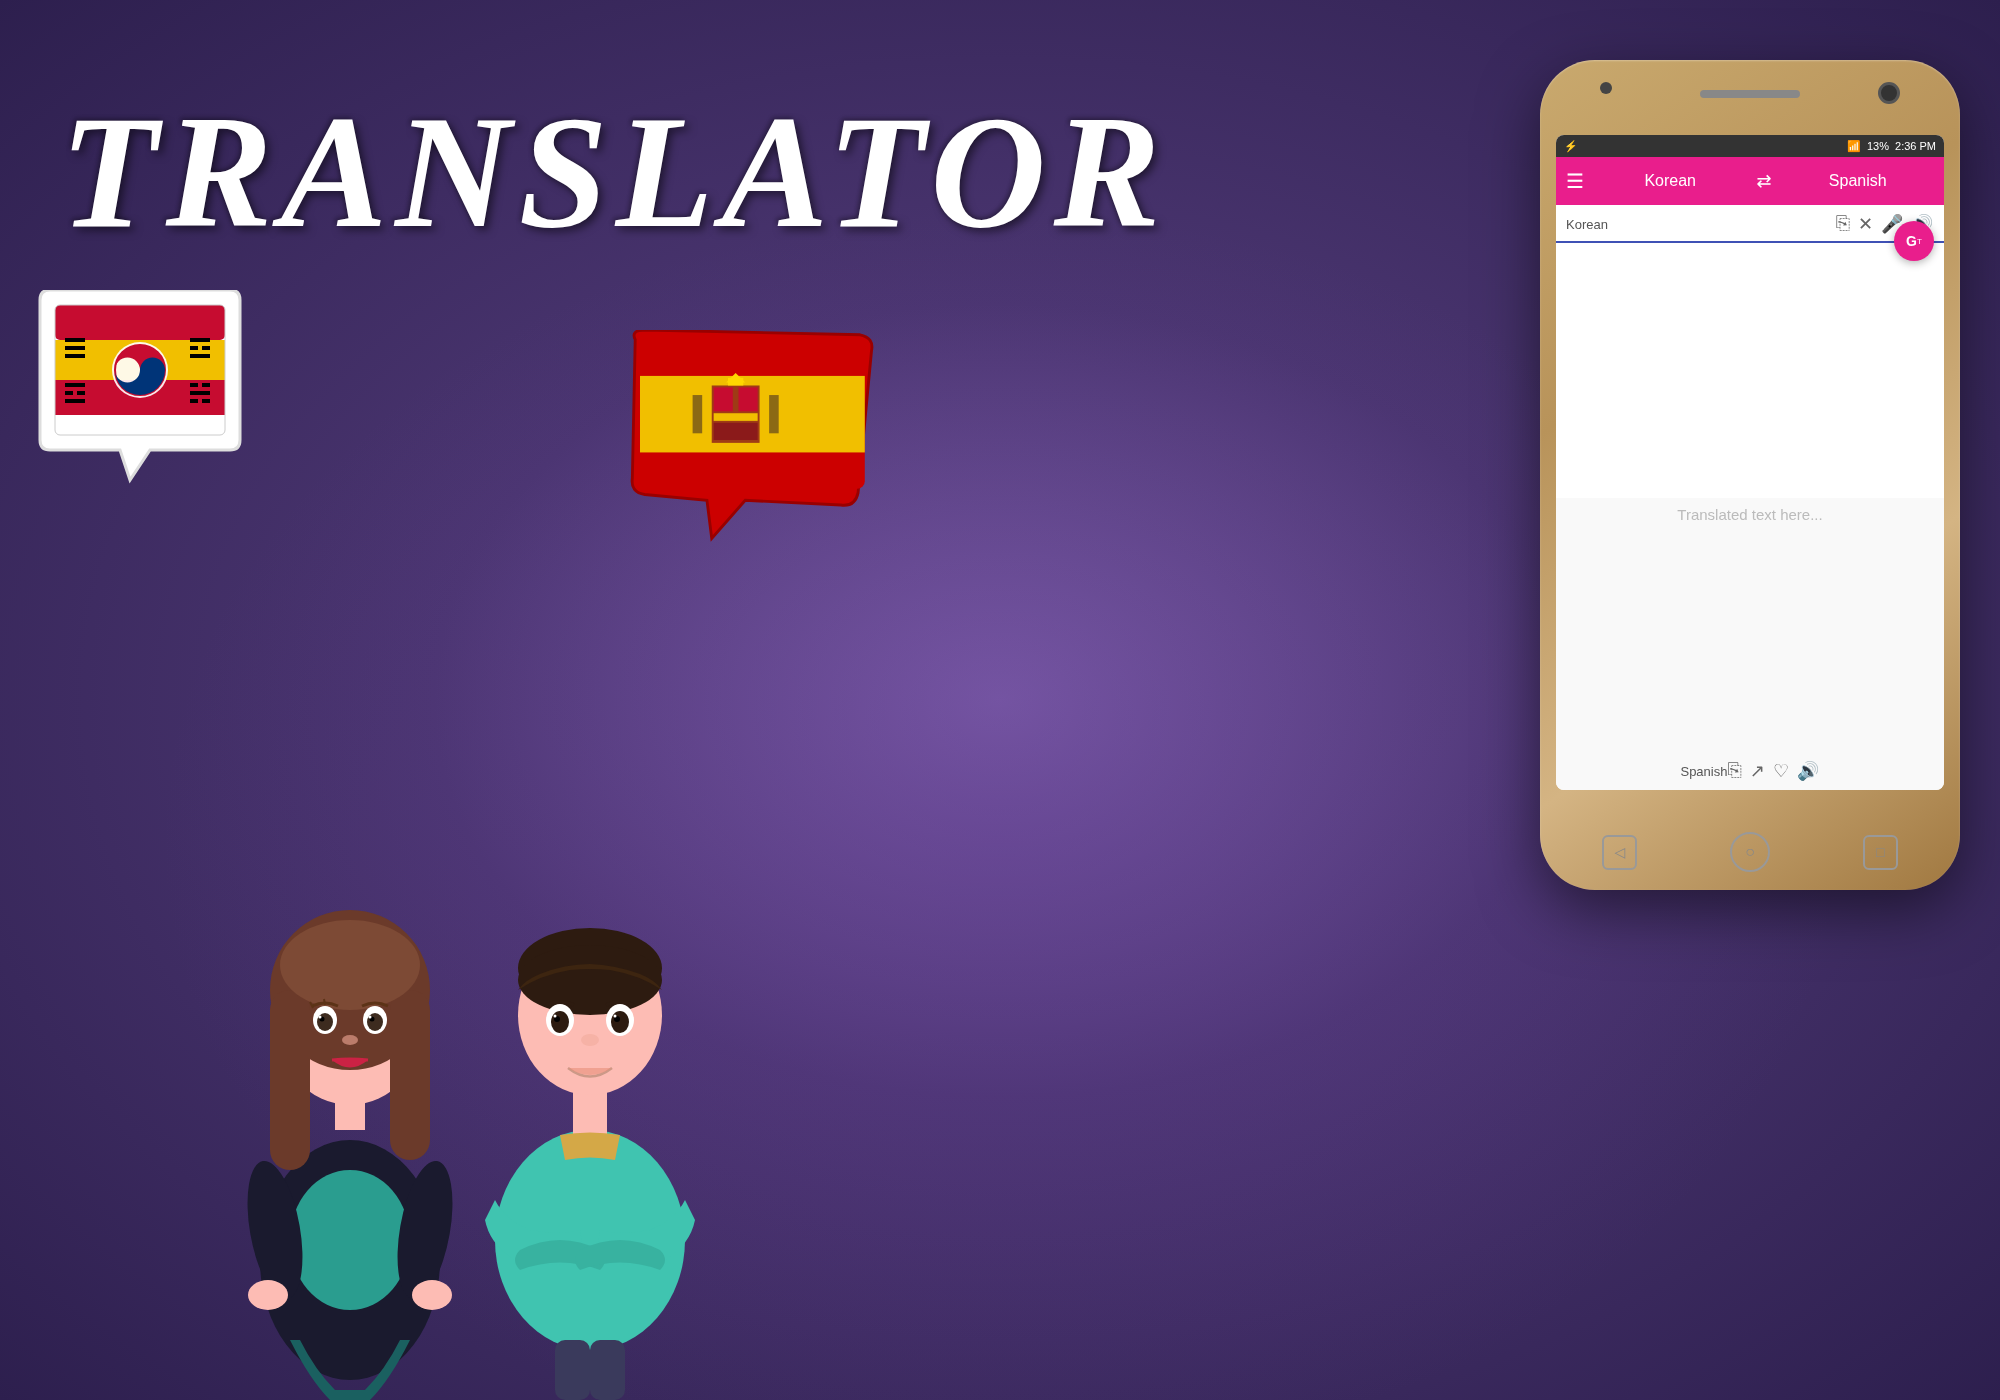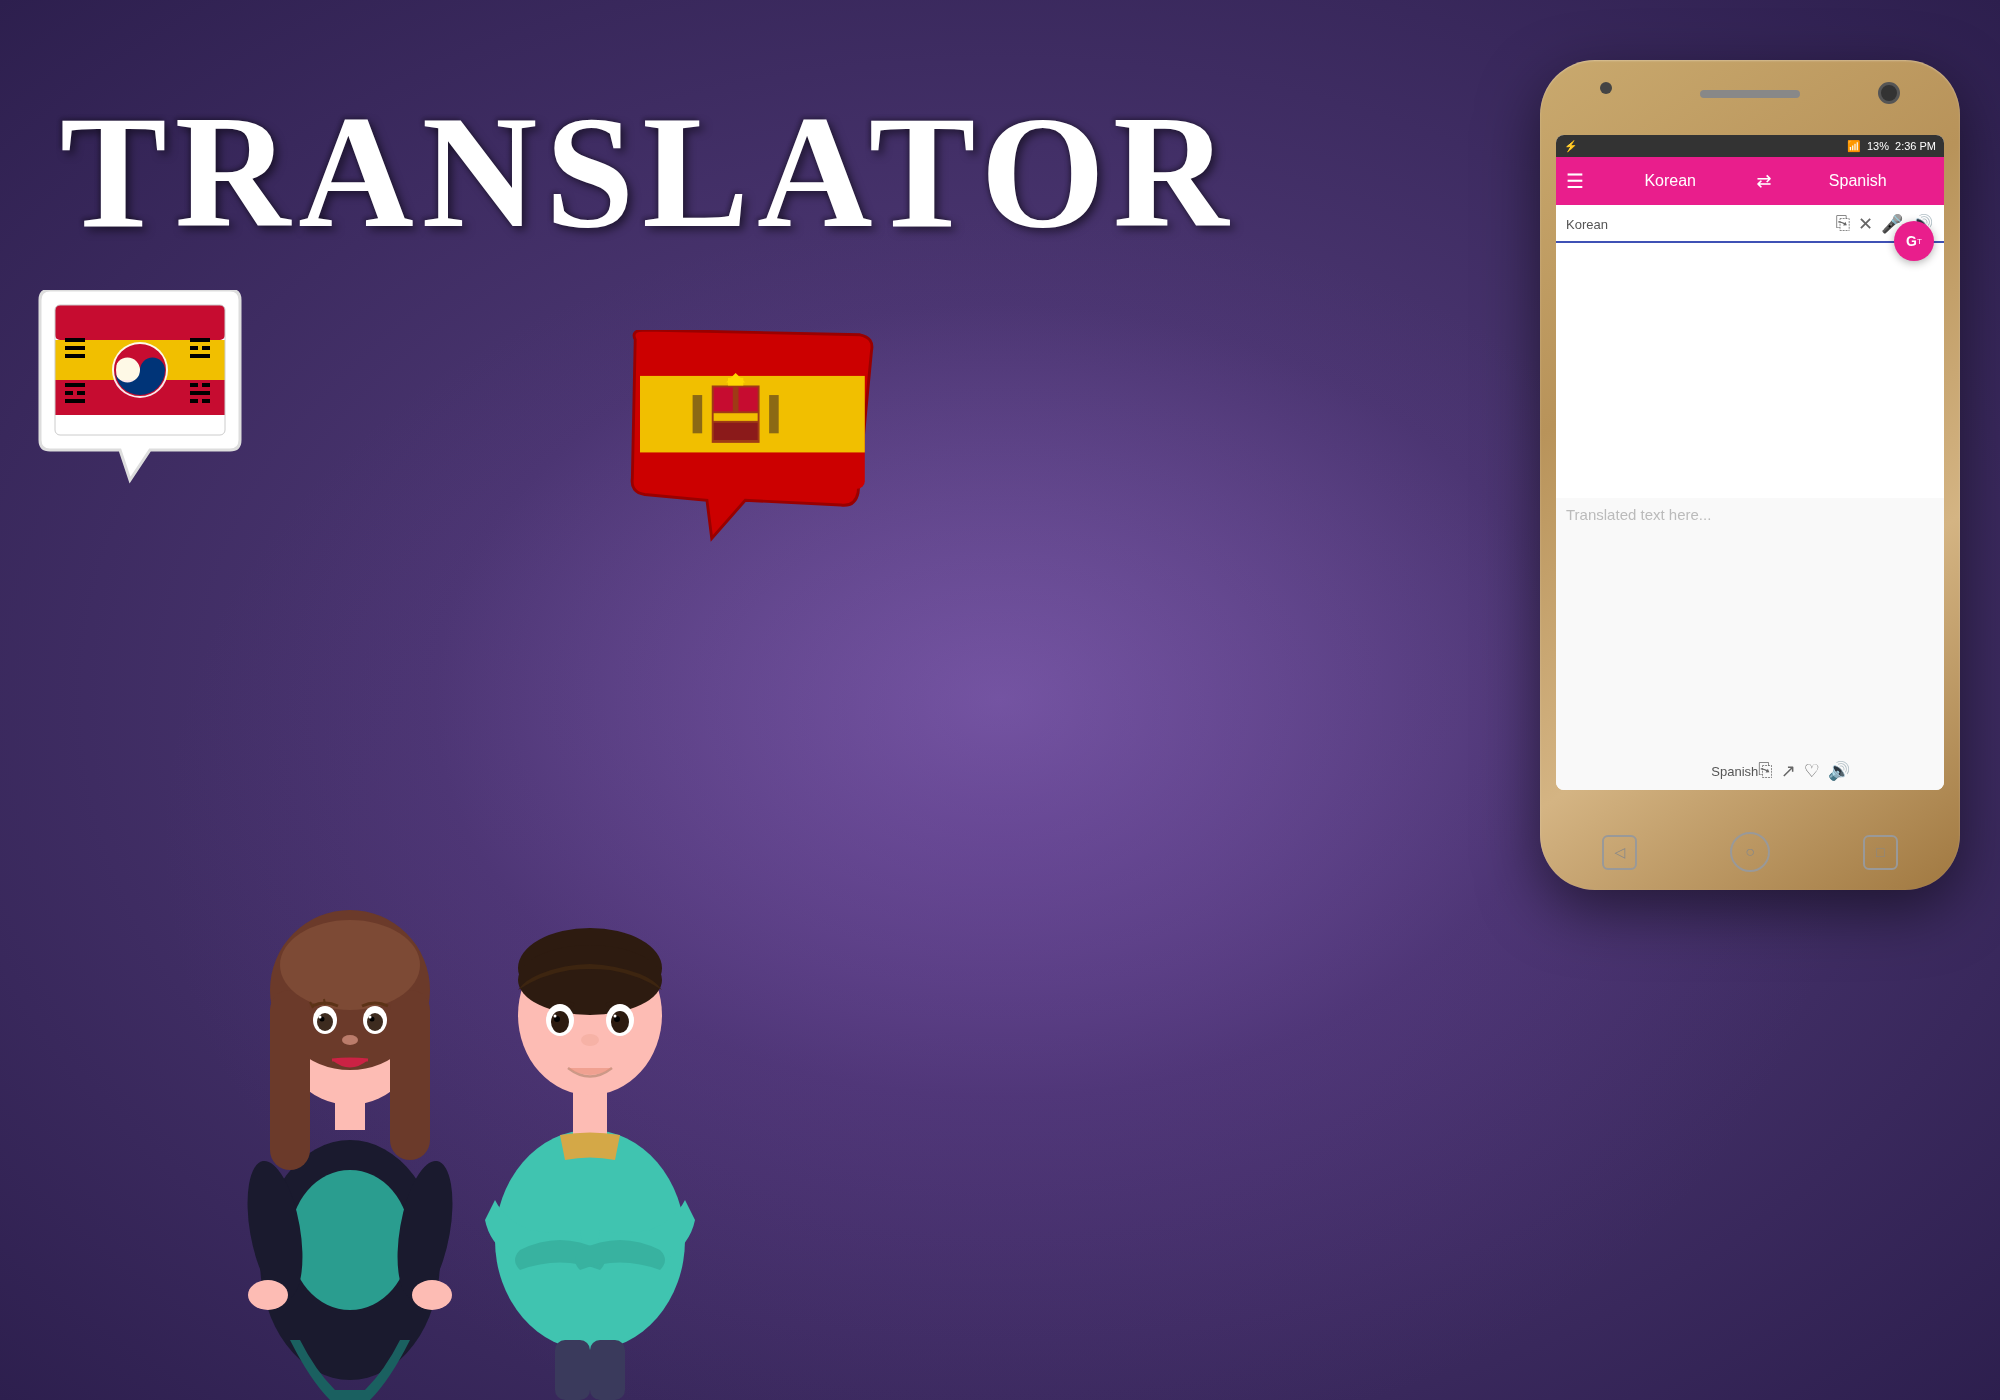--- a/index.html
+++ b/index.html
@@ -16,20 +16,21 @@
     .title-text {
       position: absolute;
       top: 80px;
       left: 60px;
       font-size: 160px;
       font-weight: 900;
       color: white;
       font-family: 'Georgia', serif;
       text-shadow: 4px 4px 8px rgba(0,0,0,0.5), -2px -2px 4px rgba(0,0,0,0.3);
       letter-spacing: 8px;
+      font-style: italic;
     }
 
     
     .speech-bubble-korean {
       position: absolute;
       top: 290px;
       left: 30px;
       width: 220px;
       height: 200px;
     }
@@ -207,22 +208,23 @@
       font-size: 18px;
       box-shadow: 0 2px 8px rgba(0,0,0,0.3);
     }
 
     
     .target-section {
       background: #f9f9f9;
       padding: 8px 10px;
       flex: 1;
       display: flex;
-      flex-direction: row;
+      flex-direction: column;
       position: relative;
+      align-items: center;
     }
 
     .target-placeholder {
       font-size: 15px;
       color: #bbb;
     }
 
     .target-header {
       display: flex;
       align-items: center;

